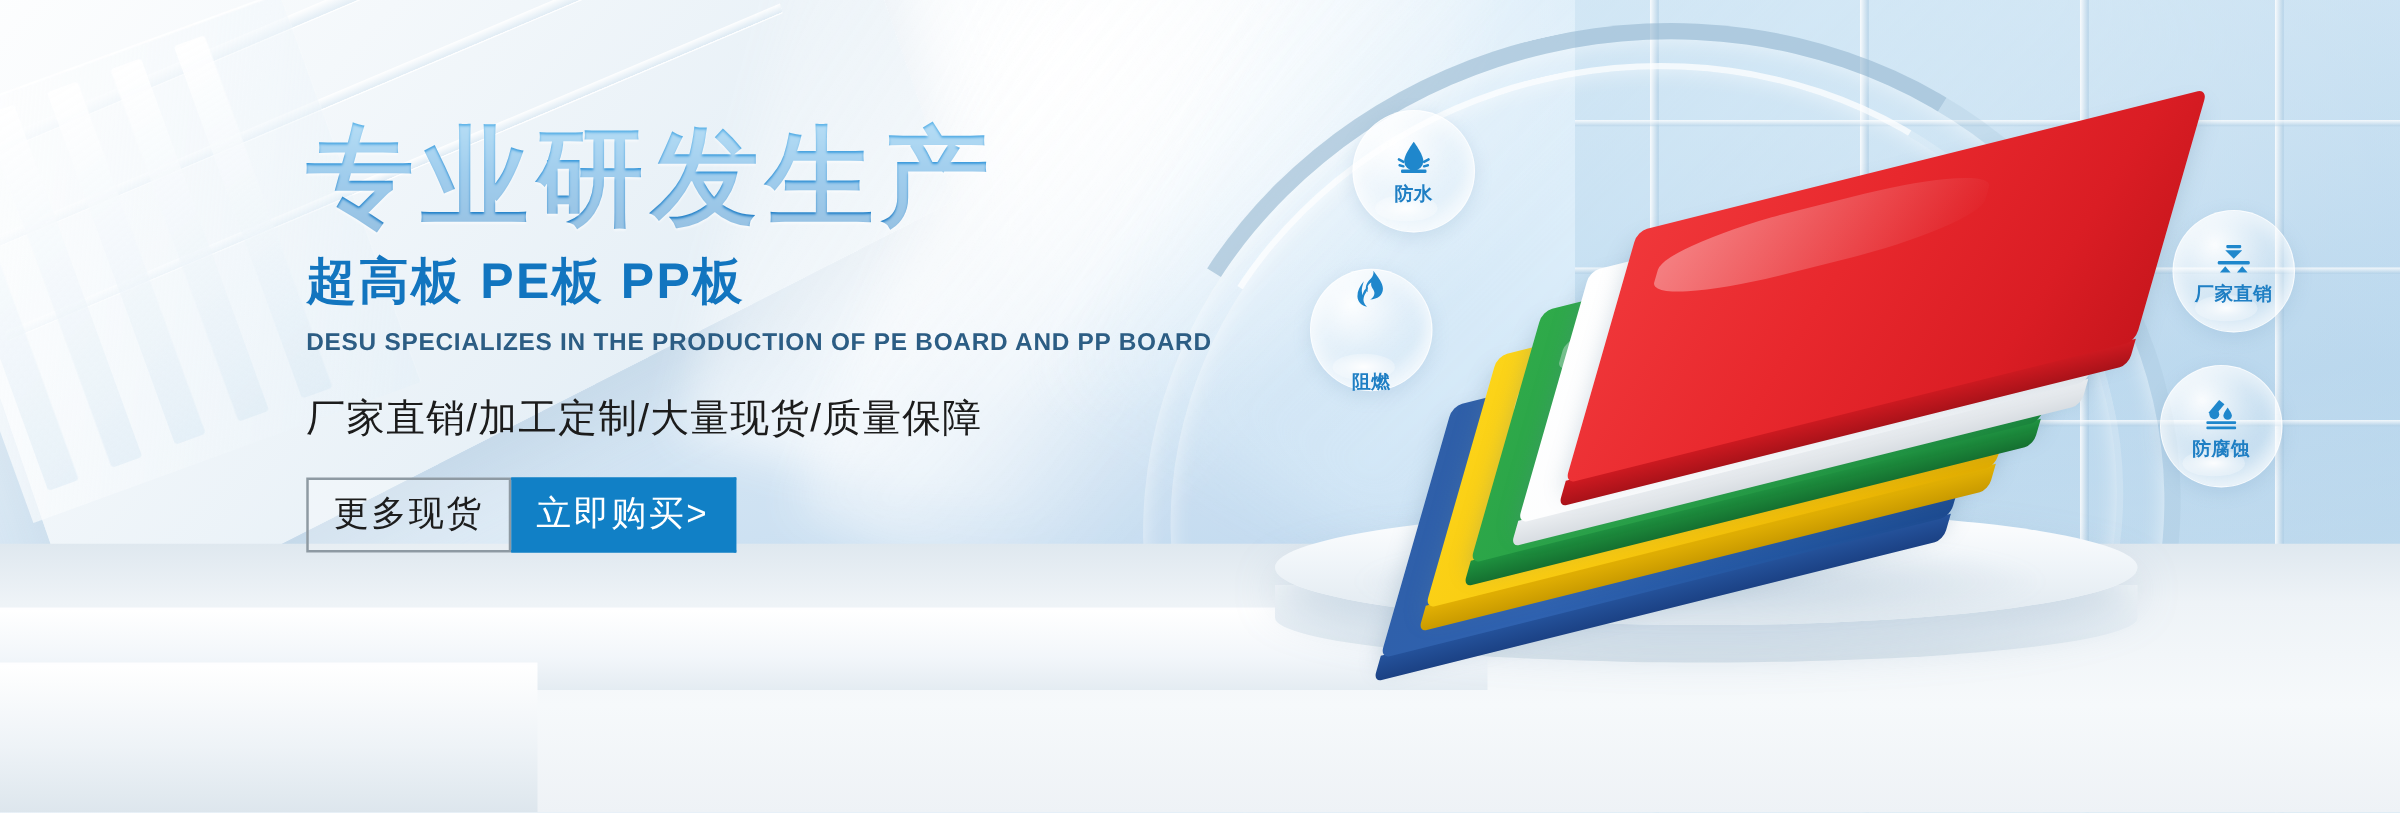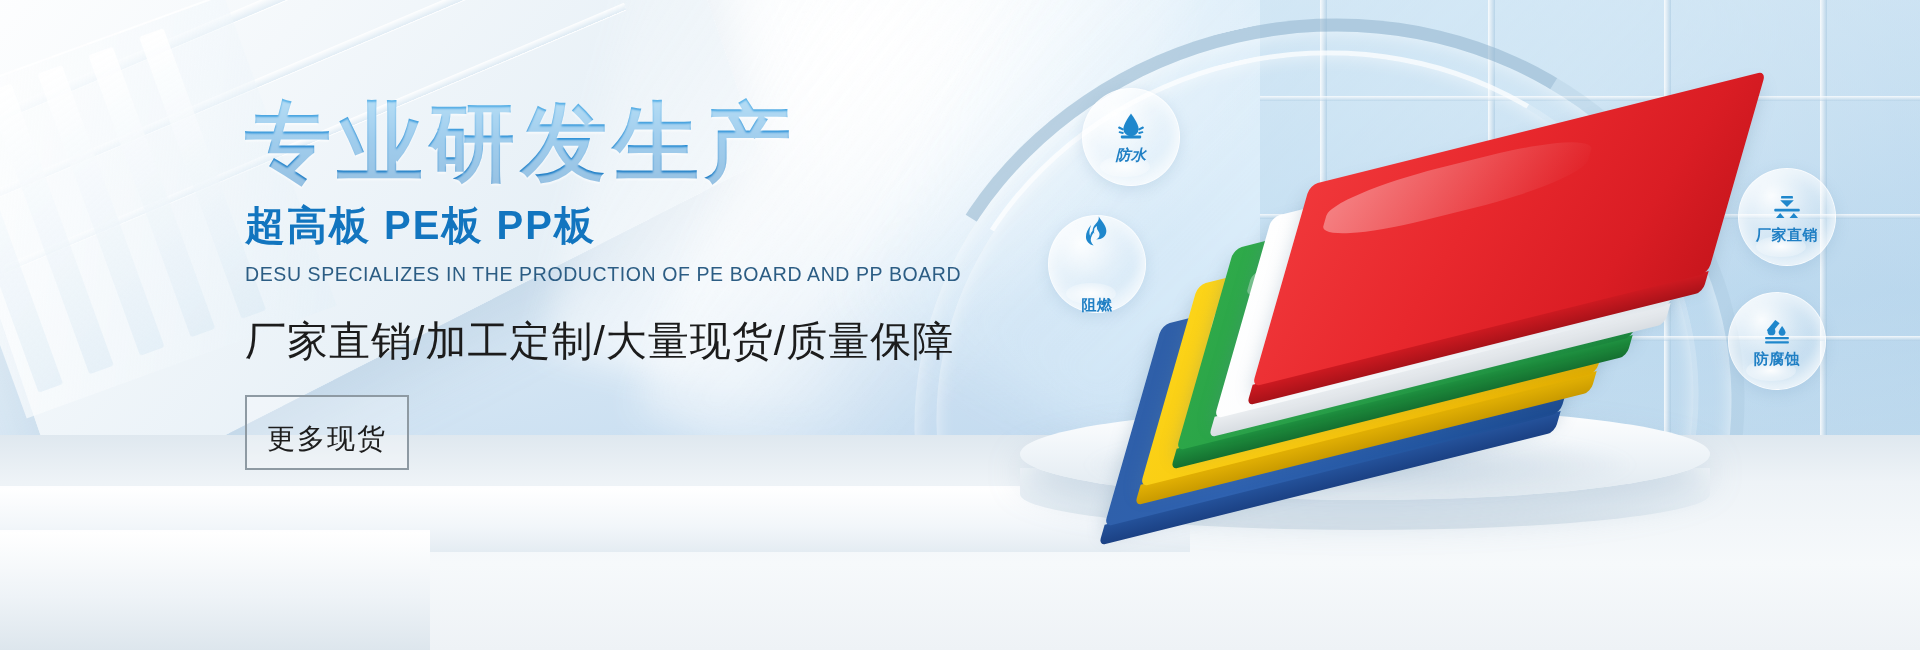--- a/index.html
+++ b/index.html
@@ -173,39 +173,39 @@
     letter-spacing: 2px;
     color: #1275bf;
     margin: 0 0 16px 0;
     line-height: 1.1;
   }
   .eng {
     font-size: 19.5px;
     letter-spacing: 0.6px;
     color: #2c5d84;
     margin: 0 0 28px 0;
-    font-weight: 400;
+    font-weight: 700;
     white-space: nowrap;
   }
   .features {
-    font-size: 41px;
+    font-size: 31px;
     color: #1c1c1c;
     letter-spacing: 1px;
     margin: 0 0 26px 0;
     font-weight: 400;
     white-space: nowrap;
   }
   .btn-row {
     display: flex;
     align-items: stretch;
   }
   .btn {
     font-size: 28px;
     line-height: 1;
-    padding: 28px 20px 15px 20px;
+    padding: 13px 20px 15px 20px;
     letter-spacing: 2px;
     cursor: pointer;
     user-select: none;
     display: flex;
     align-items: center;
   }
   .btn-ghost {
     border: 2px solid #8e9aa3;
     color: #1d1d1d;
     background: rgba(255,255,255,0.28);
@@ -249,21 +249,21 @@
     display: block;
   }
   .badge .bl {
     font-size: 15px;
     color: #1f7fc4;
     letter-spacing: 0.5px;
     font-weight: 700;
     position: relative;
     z-index: 2;
   }
-  .b-water  { left: 1082px; top: 88px; font-style: italic; }
+  .b-water  { left: 1082px; top: 88px; }
   .b-fire   { left: 1048px; top: 215px; gap: 48px; }
   .b-eco    { left: 1675px; top: 72px; }
   .b-load   { left: 1738px; top: 168px; }
   .b-corr   { left: 1728px; top: 292px; }
 
   
   .stack {
     position: absolute;
     left: 1140px;
     top: 150px;
@@ -459,16 +459,17 @@
     <span class="bl">防腐蚀</span>
   </div>
 
   <div class="copy">
     <h1 class="headline">专业研发生产</h1>
     <div class="subhead">超高板 PE板 PP板</div>
     <div class="eng">DESU SPECIALIZES IN THE PRODUCTION OF PE BOARD AND PP BOARD</div>
     <div class="features">厂家直销/加工定制/大量现货/质量保障</div>
     <div class="btn-row">
       <div class="btn btn-ghost">更多现货</div>
+      <div class="btn btn-primary">立即购买&gt;</div>
     </div>
   </div>
 
 </div>
 
 </body></html>

